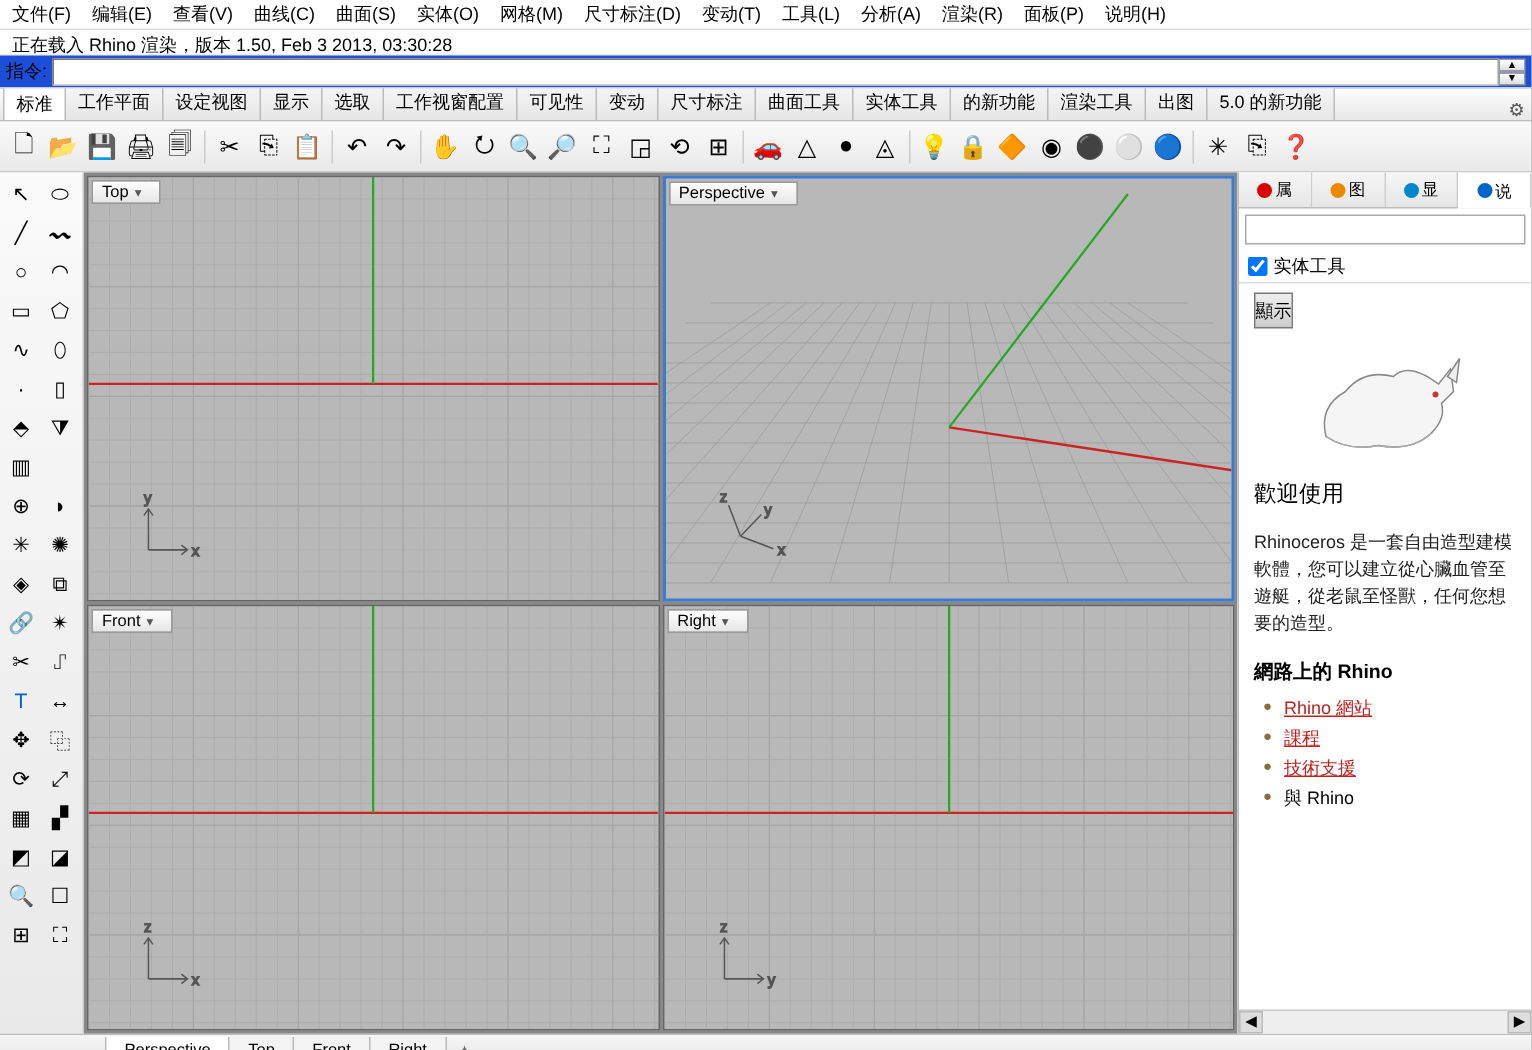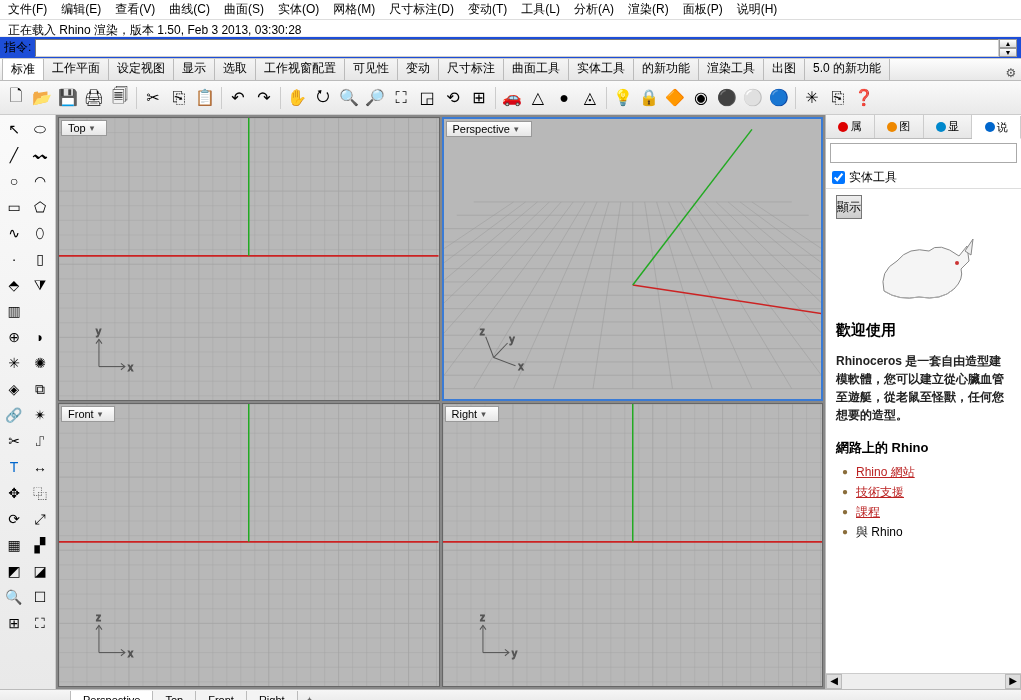--- a/index.html
+++ b/index.html
@@ -46,22 +46,22 @@
 .rightpanel{ width:196px; background:#fff; border-left:1px solid #bbb; display:flex; flex-direction:column;}
 .rptabs{display:flex; height:24px; border-bottom:1px solid #bbb;}
 .rptabs .rt{ flex:1; display:flex; align-items:center; justify-content:center; gap:2px; border-right:1px solid #ccc; font-size:11px; background:linear-gradient(#f6f6f6,#e6e6e6);}
 .rptabs .rt.active{background:#fff; border-bottom:1px solid #fff; position:relative; top:1px;}
 .rt .dot{width:10px;height:10px;border-radius:50%;}
 .rpsearch{padding:4px;}
 .rpsearch input{width:100%; border:1px solid #aaa; height:20px; padding:2px;}
 .rpchk{padding:2px 6px; display:flex; align-items:center; gap:4px; border-bottom:1px solid #ddd;}
 .rpbody{flex:1; overflow:auto; padding:6px 10px; font-size:12px; line-height:1.5; position:relative;}
 .rpbody .btnshow{border:1px solid #777; background:linear-gradient(#eee,#ccc); padding:2px 0; margin-bottom:8px; display:inline-block;}
-.rpbody h3{font-size:15px; font-weight:bold; margin:6px 0 10px;}
-.rpbody p{margin-bottom:14px; color:#222;font-weight:bold;}
+.rpbody h3{font-size:15px; font-weight:normal; margin:6px 0 10px;}
+.rpbody p{margin-bottom:14px; color:#222;}
 .rpbody h4{font-size:13px; font-weight:bold; margin-bottom:6px;}
 .rpbody ul{list-style:none; padding-left:6px;}
 .rpbody li{position:relative; padding-left:14px; margin-bottom:2px;}
 .rpbody li::before{content:"●"; position:absolute; left:0; color:#8a6d3b; font-size:10px; top:1px;}
 .rpbody a{color:#b22; text-decoration:underline;}
 .rhinologo{display:flex; justify-content:center; margin:4px 0 8px;}
 .hscroll{height:16px; border-top:1px solid #ccc; background:#eee; position:relative;}
 .hscroll .lar,.hscroll .rar{position:absolute; top:0; width:16px; height:100%; background:#ddd; text-align:center; font-size:10px; border:1px solid #bbb;}
 .hscroll .lar{left:0;} .hscroll .rar{right:0;}
 
@@ -555,22 +555,22 @@
           <path d="M15 60 Q30 70 50 66 Q72 70 85 58" fill="none" stroke="#aaa"></path>
           <circle cx="88" cy="32" r="2" fill="#c33"></circle>
           <path d="M96 20 L104 8 L102 24 Z" fill="#eee" stroke="#888"></path>
         </svg>
       </div>
       <h3>歡迎使用</h3>
       <p>Rhinoceros 是一套自由造型建模軟體，您可以建立從心臟血管至遊艇，從老鼠至怪獸，任何您想要的造型。</p>
       <h4>網路上的 Rhino</h4>
       <ul id="rlinks">
           <li><a href="#">Rhino 網站</a></li>
+          <li><a href="#">課程</a></li>
           <li><a href="#">技術支援</a></li>
-          <li><a href="#">課程</a></li>
           <li>與 Rhino</li>
         </ul>
     </div>
     <div class="hscroll">
       <div class="lar">◀</div>
       <div class="rar">▶</div>
     </div>
   </div>
 </div>
 

